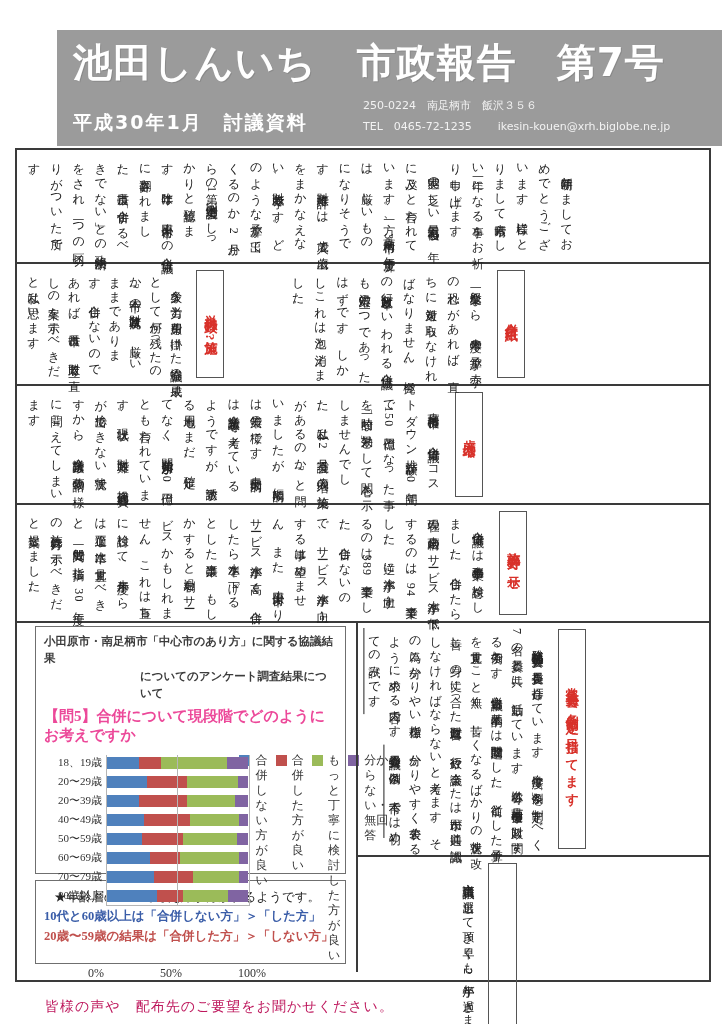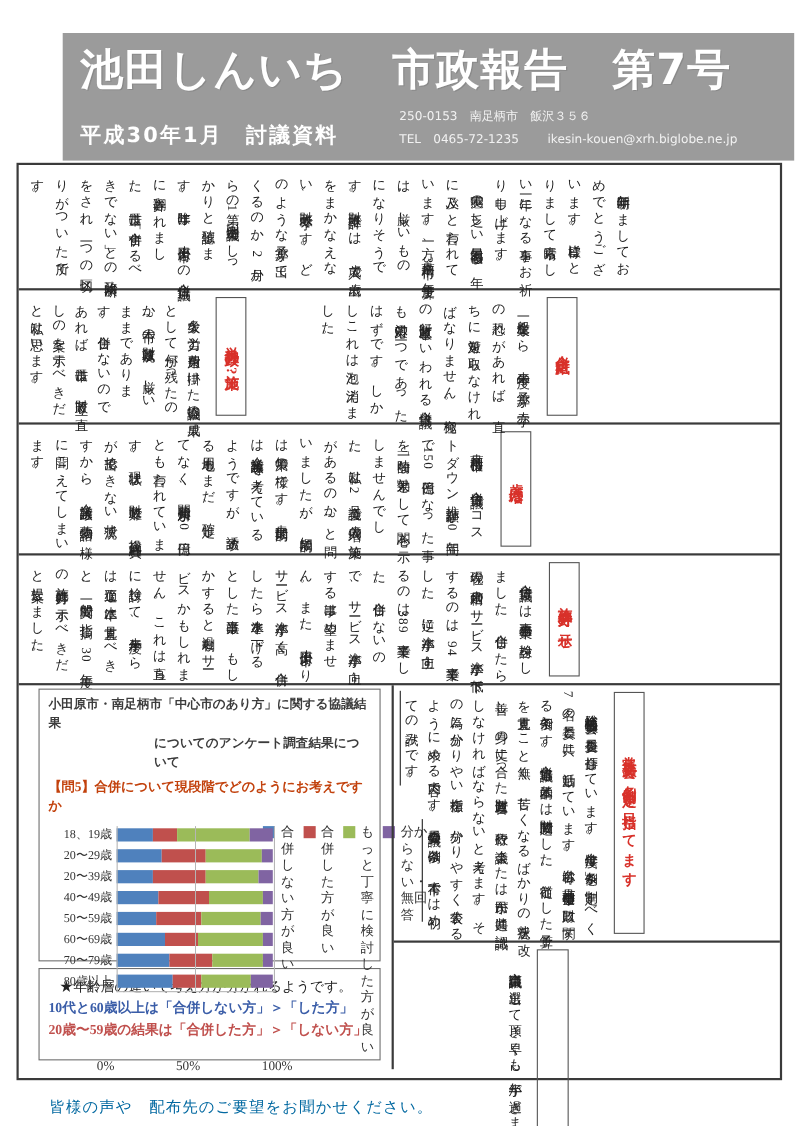--- a/index.html
+++ b/index.html
@@ -37,55 +37,55 @@
   .br{flex:1;border-left:2px solid #3a3a3a;display:flex;flex-direction:column;box-sizing:border-box;}
   .brA{height:234px;border-bottom:2px solid #3a3a3a;box-sizing:border-box;}
   .brB{flex:1;position:relative;}
   .brB .vtext{padding-left:100px;}
   
   .sbox{border:1px solid #6f6f6f;box-sizing:border-box;background:#fff;}
   #sbox1{margin:3px 10px 0 18px;height:248px;padding:6px 8px 0 8px;}
   #sbox2{margin:6px 10px 0 18px;height:84px;padding:7px 8px;}
   .stitle{font-size:11.5px;color:#3c3c3c;line-height:1.5;font-weight:bold;}
   .stitle2{padding-left:96px;}
-  .squestion{font-size:12px;color:#c2410c;font-weight:bold;margin-top:5px;}
+  .squestion{font-size:15px;color:#ec4899;font-weight:bold;margin-top:5px;}
   
   .chart{display:flex;margin-top:8px;}
   .chart-rows{position:relative;}
   .crow{display:flex;align-items:center;height:19px;}
   .clabel{width:58px;text-align:right;font-size:11px;color:#333;padding-right:4px;flex:none;}
   .ctrack{width:142px;height:12px;display:flex;}
   .cseg{height:100%;}
   .cgrid{position:absolute;left:62px;top:2px;width:142px;height:150px;pointer-events:none;
          border-left:1px solid #b5b5b5;border-right:1px solid #b5b5b5;border-bottom:1px solid #b5b5b5;
          background:linear-gradient(to right,transparent calc(50% - .5px),#b5b5b5 calc(50% - .5px),
                     #b5b5b5 calc(50% + .5px),transparent calc(50% + .5px));}
   .chart-xaxis{margin:3px 0 0 44px;width:178px;display:flex;justify-content:space-between;
          font-size:12px;color:#333;}
   .chart-legend{margin-left:10px;width:112px;display:flex;flex-direction:row;justify-content:center;gap:8px;}
   .litem{display:flex;font-size:12px;line-height:1.25;color:#333;}
   .lsw{width:11px;height:11px;margin:2px 5px 0 0;flex:none;}
   
-  #footer-msg{position:absolute;left:45px;top:998px;font-size:14px;color:#0369a1;letter-spacing:1px;}
+  #footer-msg{position:absolute;left:45px;top:998px;font-size:14px;color:#be185d;letter-spacing:1px;}
   
   .n{font-size:12.5px;line-height:1.55;}
   .n-black{color:#222;padding-left:10px;}
   .n-blue{color:#3a5da8;font-weight:bold;}
   .n-red{color:#c0504d;font-weight:bold;}
 </style>
 </head>
 <body>
 
 <div id="page">
 
   <div id="banner">
     <div class="title">池田しんいち　市政報告　第7号</div>
     <div class="subtitle">平成30年1月　討議資料</div>
     <div class="contact">
-      <div class="l1">250-0153　南足柄市　飯沢３５６</div>
+      <div class="l1">250-0224　南足柄市　飯沢３５６</div>
       <div class="l2">
         <span>TEL　0465-72-1235</span>
         <span>ikesin-kouen@xrh.biglobe.ne.jp</span>
       </div>
     </div>
   </div>
 
   <div id="main">
 
     <div class="row r1">

